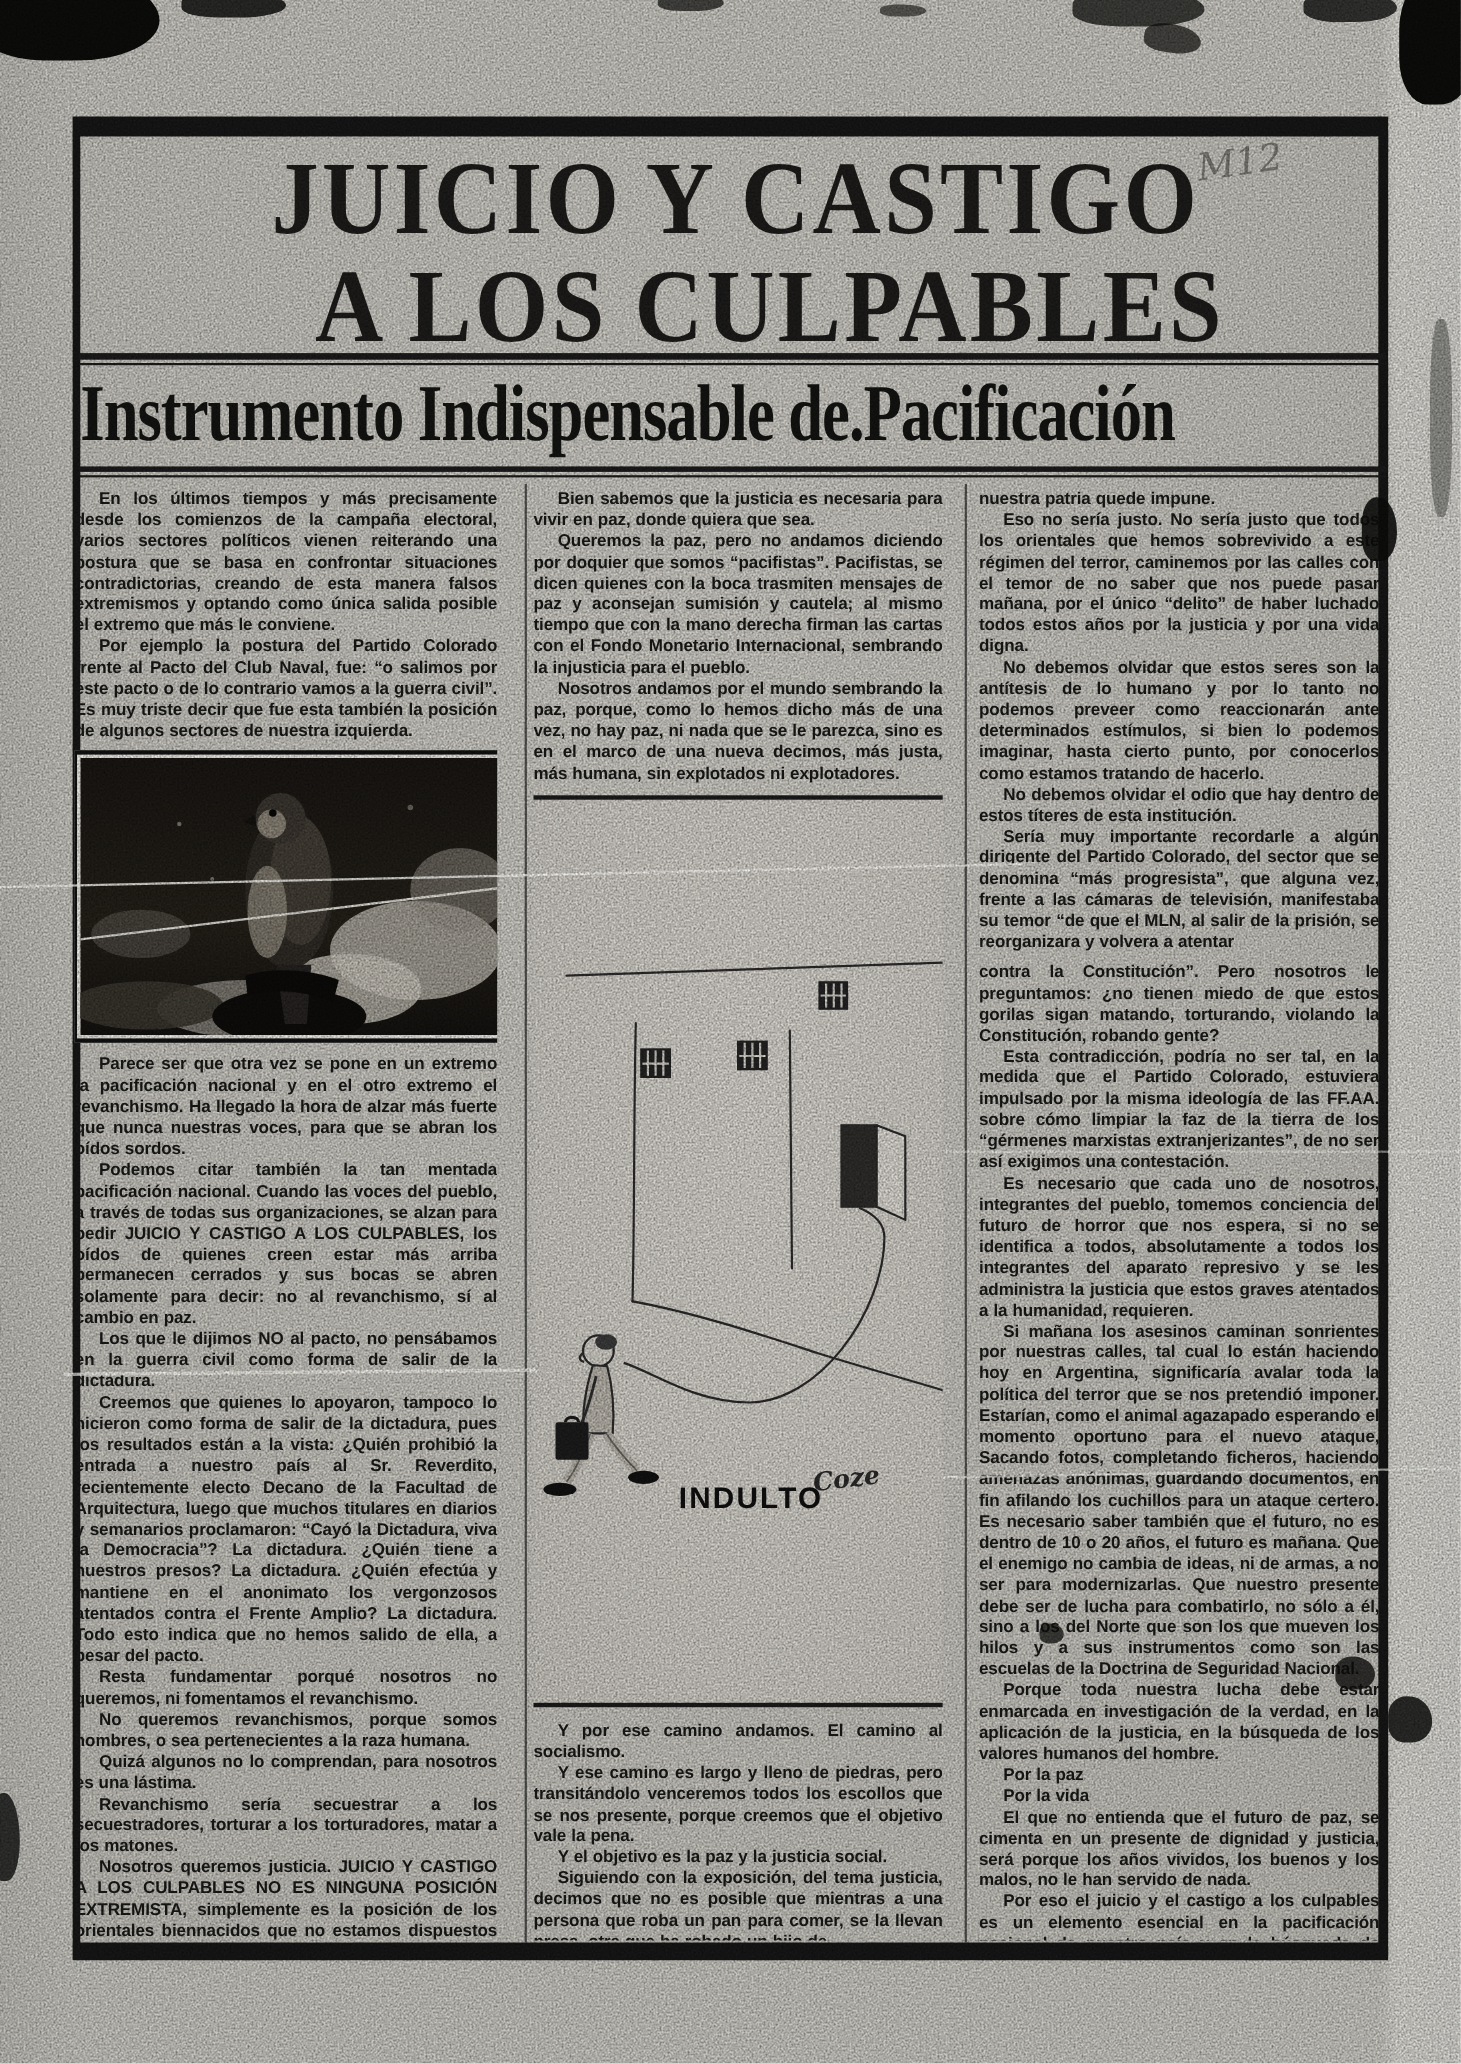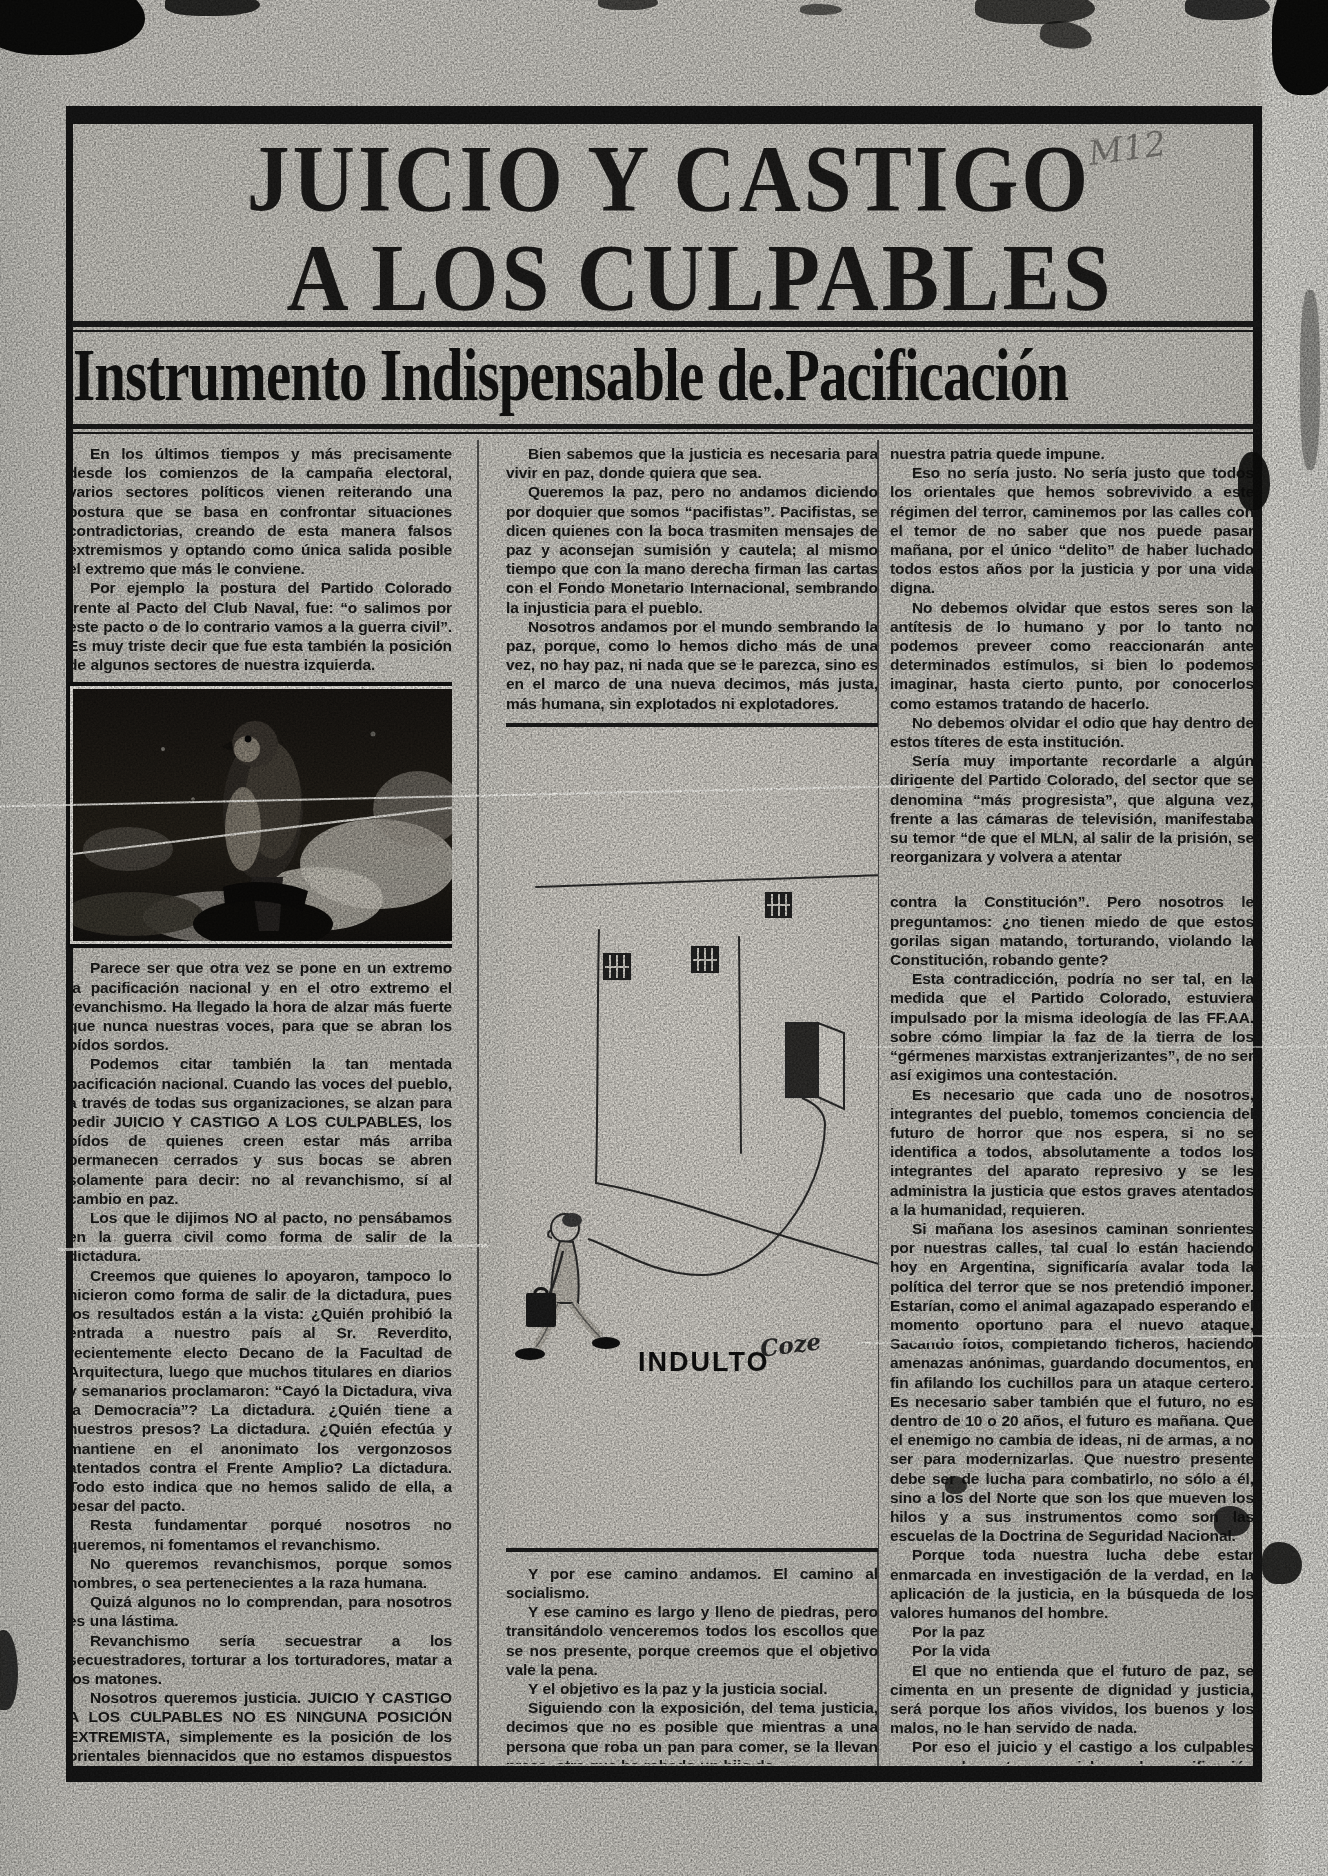--- a/index.html
+++ b/index.html
@@ -27,23 +27,23 @@
     font-family:"Liberation Serif",serif;font-weight:bold;color:#141413;
     font-size:60px;letter-spacing:-1px;white-space:nowrap;
     transform:scale(0.95,1.22);transform-origin:left top;}
   .rule-b{left:72px;top:424px;width:1188px;border-top:5px solid #1c1c1c;border-bottom:2px solid #1c1c1c;height:3px;}
   
   .col{top:444px;height:1320px;overflow:hidden;text-align:justify;
     font-size:15.5px;line-height:19.2px;font-weight:bold;color:#191918;
     letter-spacing:-0.1px;word-spacing:0.4px;}
   .col p{margin:0;text-indent:22px;}
   .col p.no-indent{text-indent:0;}
-  .col p.gap-top{margin-top:26px;}
+  .col p.gap-top{margin-top:8px;}
   .col-left{left:68px;width:384px;}
-  .col-mid{left:506px;width:372px;}
+  .col-mid{left:485px;width:372px;}
   .col-right{left:890px;width:364px;}
   .sep{top:440px;width:2px;height:1326px;background:rgba(35,35,35,0.72);}
   .sep1{left:477px;} .sep2{left:877px;}
   
   .photo{margin:8px 0 10px -2px;width:384px;height:252px;border:4px solid #121212;
     background:#e6e4de;padding:3px;box-sizing:content-box;}
   .photo svg{display:block;}
   
   .cartoon{position:relative;margin:10px 0 12px -8px;width:388px;height:829px;
     border:4px solid #1c1c1c;box-sizing:border-box;

